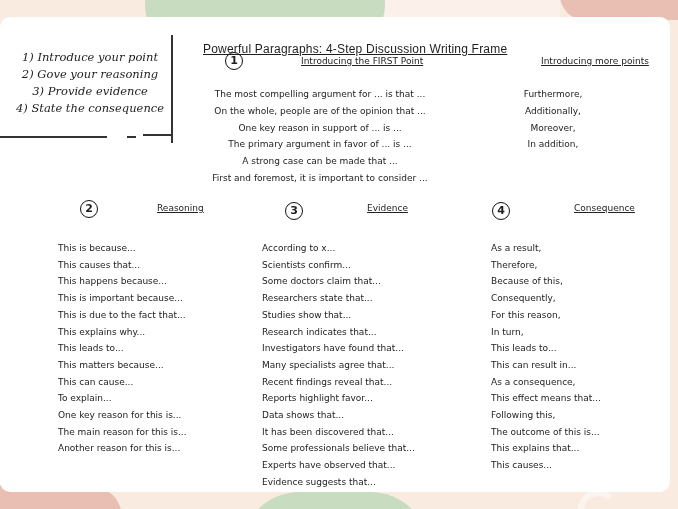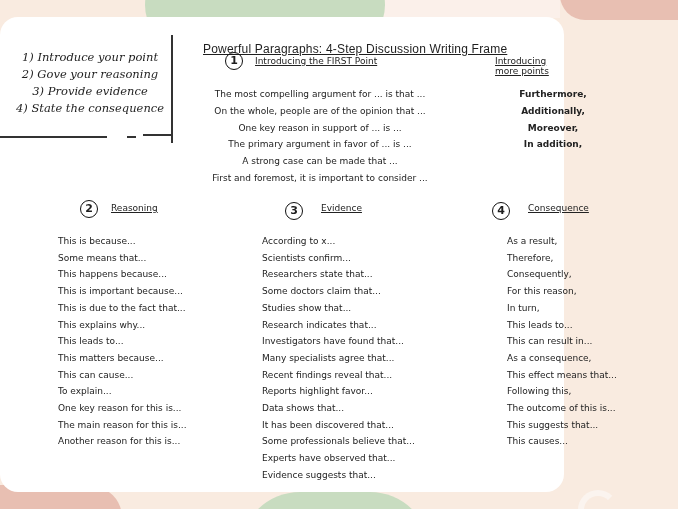--- a/index.html
+++ b/index.html
@@ -31,22 +31,22 @@
     .blob-green-bottom {
       left: 240px; top: 492px; width: 190px; height: 60px;
       background: #c8dcc0; border-radius: 80px 80px 0 0;
     }
     .blob-white-arc {
       left: 578px; top: 490px; width: 40px; height: 40px;
       border: 6px solid #fbf4ef; border-radius: 50%;
       border-right-color: transparent; border-bottom-color: transparent;
     }
     .card {
-      position: absolute; left: 0; top: 17px; width: 564px; height: 475px;
-      background: #ffffff; border-radius: 18px;
+      position: absolute; left: 0; top: 17px; width: 670px; height: 475px;
+      background: #ffffff; border-radius: 10px;
     }
     .steps-box {
       position: absolute; left: 0; top: 18px; width: 172px; height: 100px;
       font-family: "DejaVu Serif", serif; font-style: italic;
       font-size: 11.5px; line-height: 17px; text-align: center; color: #1e1e1e;
     }
     .steps-box .steps-list { position: absolute; left: 10px; top: 14px; width: 160px; }
     .steps-box .border-right {
       position: absolute; left: 171px; top: 0; width: 1.5px; height: 108px;
       background: #333;
@@ -66,29 +66,29 @@
       font-family: Liberation Sans, sans-serif; color: #1e1e1e;
     }
     .num-circle {
       position: absolute; width: 18px; height: 18px;
       border: 1.8px solid #111; border-radius: 50%;
       font-size: 11px; font-weight: bold; line-height: 15px; text-align: center;
       font-family: "DejaVu Sans", sans-serif;
     }
     .sec-heading {
       position: absolute; font-size: 9px; text-decoration: underline;
-      font-family: "DejaVu Sans", sans-serif; color: #222;
+      font-family: "DejaVu Sans", sans-serif; color: #222; margin-left: 46px;
     }
     .centered-list {
       position: absolute; font-size: 9px; line-height: 16.8px;
       text-align: center; color: #222;
     }
     .left-list {
       position: absolute; font-size: 9px; line-height: 16.7px;
-      text-align: left; color: #222; white-space: nowrap;
+      text-align: left; color: #222; white-space: nowrap; margin-top: 7px;
     }
   </style>
 </head>
 <body>
 
 <div class="blob blob-cream-top"></div>
 <div class="blob blob-green-top"></div>
 <div class="blob blob-salmon-top"></div>
 <div class="blob blob-salmon-bl"></div>
 <div class="blob blob-green-bottom"></div>
@@ -116,76 +116,77 @@
   <div class="centered-list" style="left:190px; top:69px; width:260px;">
     <div>The most compelling argument for ... is that ...</div>
     <div>On the whole, people are of the opinion that ...</div>
     <div>One key reason in support of ... is ...</div>
     <div>The primary argument in favor of ... is ...</div>
     <div>A strong case can be made that ...</div>
     <div>First and foremost, it is important to consider ...</div>
   </div>
 
   <div class="sec-heading" style="left:495px; top:39px;">Introducing more points</div>
-  <div class="centered-list" style="left:490px; top:69px; width:126px;font-weight:bold;">
+  <div class="centered-list" style="left:490px; top:69px; width:126px;">
     <div>Furthermore,</div>
     <div>Additionally,</div>
     <div>Moreover,</div>
     <div>In addition,</div>
   </div>
 
   <div class="num-circle" style="left:80px; top:183px;">2</div>
   <div class="sec-heading" style="left:111px; top:186px;text-align:right;">Reasoning</div>
   <div class="left-list" style="left:58px; top:216px;">
     <div>This is because...</div>
-    <div>Some means that...</div>
+    <div>This causes that...</div>
     <div>This happens because...</div>
     <div>This is important because...</div>
     <div>This is due to the fact that...</div>
     <div>This explains why...</div>
     <div>This leads to...</div>
     <div>This matters because...</div>
     <div>This can cause...</div>
     <div>To explain...</div>
     <div>One key reason for this is...</div>
     <div>The main reason for this is...</div>
     <div>Another reason for this is...</div>
   </div>
 
   <div class="num-circle" style="left:285px; top:185px;">3</div>
   <div class="sec-heading" style="left:321px; top:186px;">Evidence</div>
   <div class="left-list" style="left:262px; top:216px;">
     <div>According to x...</div>
     <div>Scientists confirm...</div>
+    <div>Some doctors claim that...</div>
     <div>Researchers state that...</div>
-    <div>Some doctors claim that...</div>
     <div>Studies show that...</div>
     <div>Research indicates that...</div>
     <div>Investigators have found that...</div>
     <div>Many specialists agree that...</div>
     <div>Recent findings reveal that...</div>
     <div>Reports highlight favor...</div>
     <div>Data shows that...</div>
     <div>It has been discovered that...</div>
     <div>Some professionals believe that...</div>
     <div>Experts have observed that...</div>
     <div>Evidence suggests that...</div>
   </div>
 
   <div class="num-circle" style="left:492px; top:185px;">4</div>
   <div class="sec-heading" style="left:528px; top:186px;">Consequence</div>
-  <div class="left-list" style="left:507px; top:216px;">
+  <div class="left-list" style="left:491px; top:216px;">
     <div>As a result,</div>
     <div>Therefore,</div>
+    <div>Because of this,</div>
     <div>Consequently,</div>
     <div>For this reason,</div>
     <div>In turn,</div>
     <div>This leads to...</div>
     <div>This can result in...</div>
     <div>As a consequence,</div>
     <div>This effect means that...</div>
     <div>Following this,</div>
     <div>The outcome of this is...</div>
-    <div>This suggests that...</div>
+    <div>This explains that...</div>
     <div>This causes...</div>
   </div>
 
 </div>
 
 </body></html>

